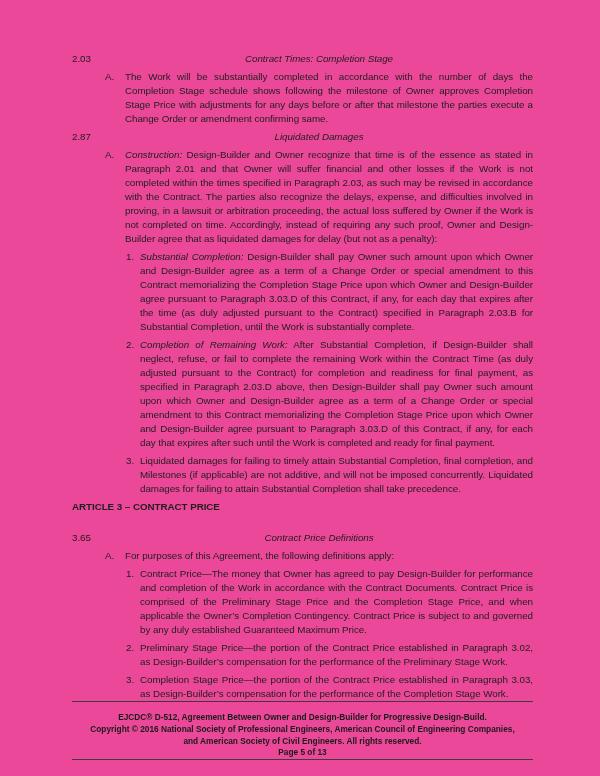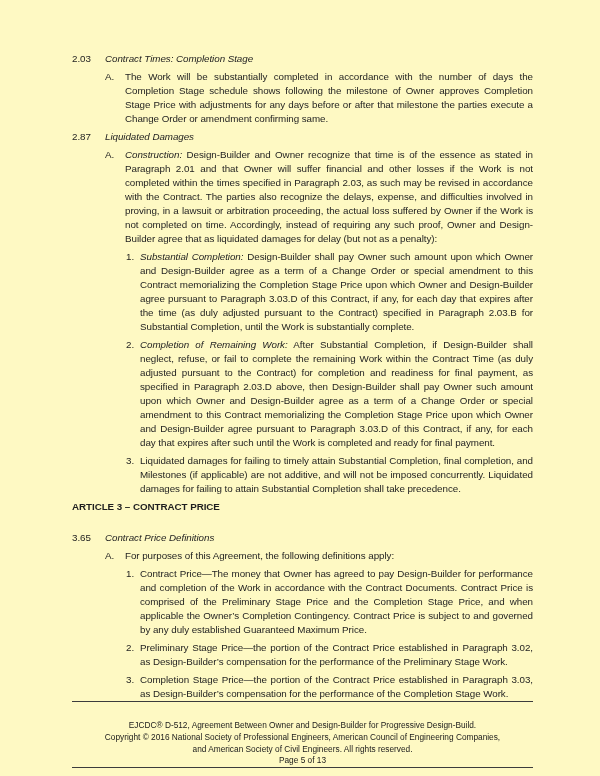--- a/index.html
+++ b/index.html
@@ -1,56 +1,56 @@
 <!DOCTYPE html>
 <html><head>
 <meta charset="utf-8">
 <title>Document</title>
 <style>
   html, body { margin: 0; padding: 0; background: #ffffff; }
   .page {
     position: relative;
     width: 600px;
     height: 776px;
-    background: #fef9c3;
+    background: #ec4899;
     font-family: "Liberation Sans", sans-serif;
     color: #1e1e1e;
     overflow: hidden;
   }
   .content {
     position: absolute;
     left: 72px;
     top: 52px;
     width: 461px;
     font-size: 9.8px;
     line-height: 14px;
     letter-spacing: -0.05px;
   }
   .sec-head { position: relative; margin-bottom: 4px; }
   .sec-num { position: absolute; left: 0; top: 0; }
-  .sec-title { display: block; margin-left: 33px; font-style: italic; }
+  .sec-title { display: block; margin-left: 33px; font-style: italic; text-align: center; }
   .article-head { font-weight: bold; margin-bottom: 17px; }
   .para { position: relative; margin-bottom: 4px; }
   .para .marker { position: absolute; top: 0; }
   .lA .marker { left: 33px; }
   .lA .ptext { margin-left: 53px; }
   .lN .marker { left: 54px; }
   .lN .ptext { margin-left: 68px; }
   .ptext { text-align: justify; }
   .lead { font-style: italic; }
   .footer {
     position: absolute;
     left: 72px;
     right: 67px;
     top: 701px;
     border-top: 1px solid #3c3c3c;
     border-bottom: 1px solid #3c3c3c;
-    padding: 18px 0 2px 0;
+    padding: 10px 0 2px 0;
     font-size: 8.3px;
-    font-weight: normal;
+    font-weight: bold;
     line-height: 11.8px;
     color: #1a1a1a;
   }
   .footer-center { text-align: center; }
   .footer-page { text-align: center; line-height: 9px; padding-top: 1px; }
 </style>
 </head>
 <body>
 
 <div class="page">

